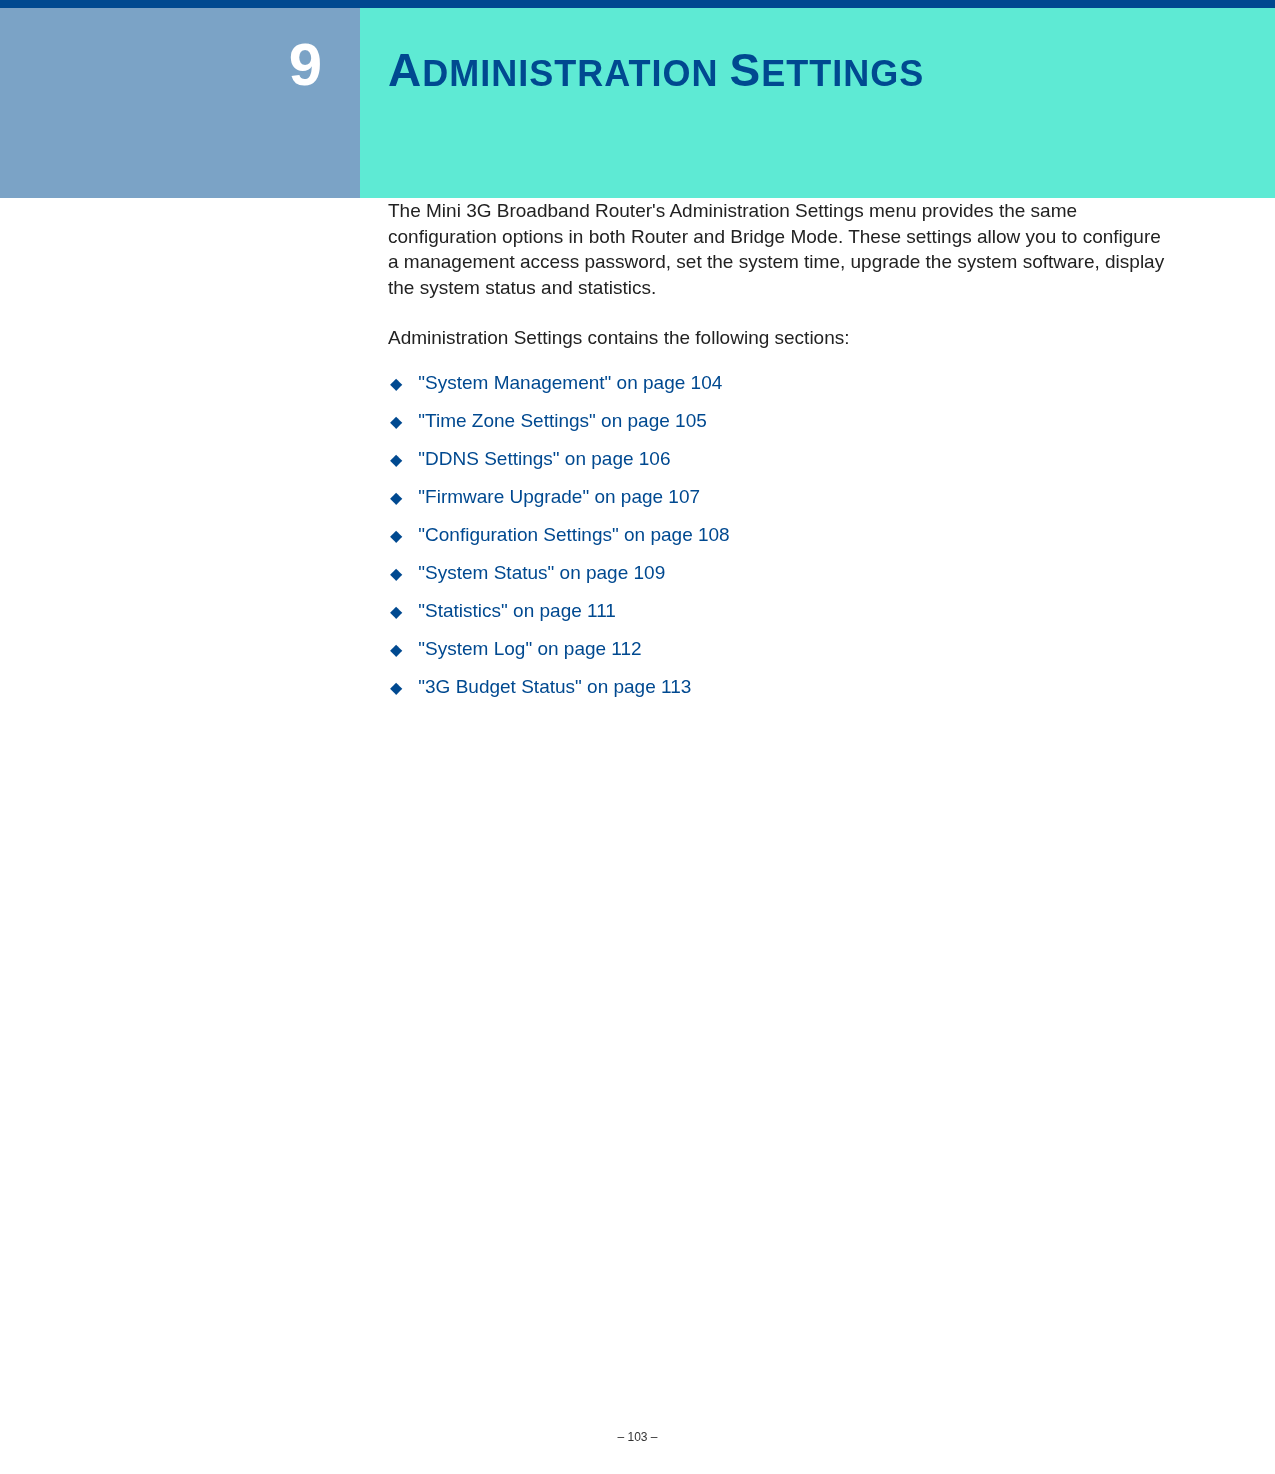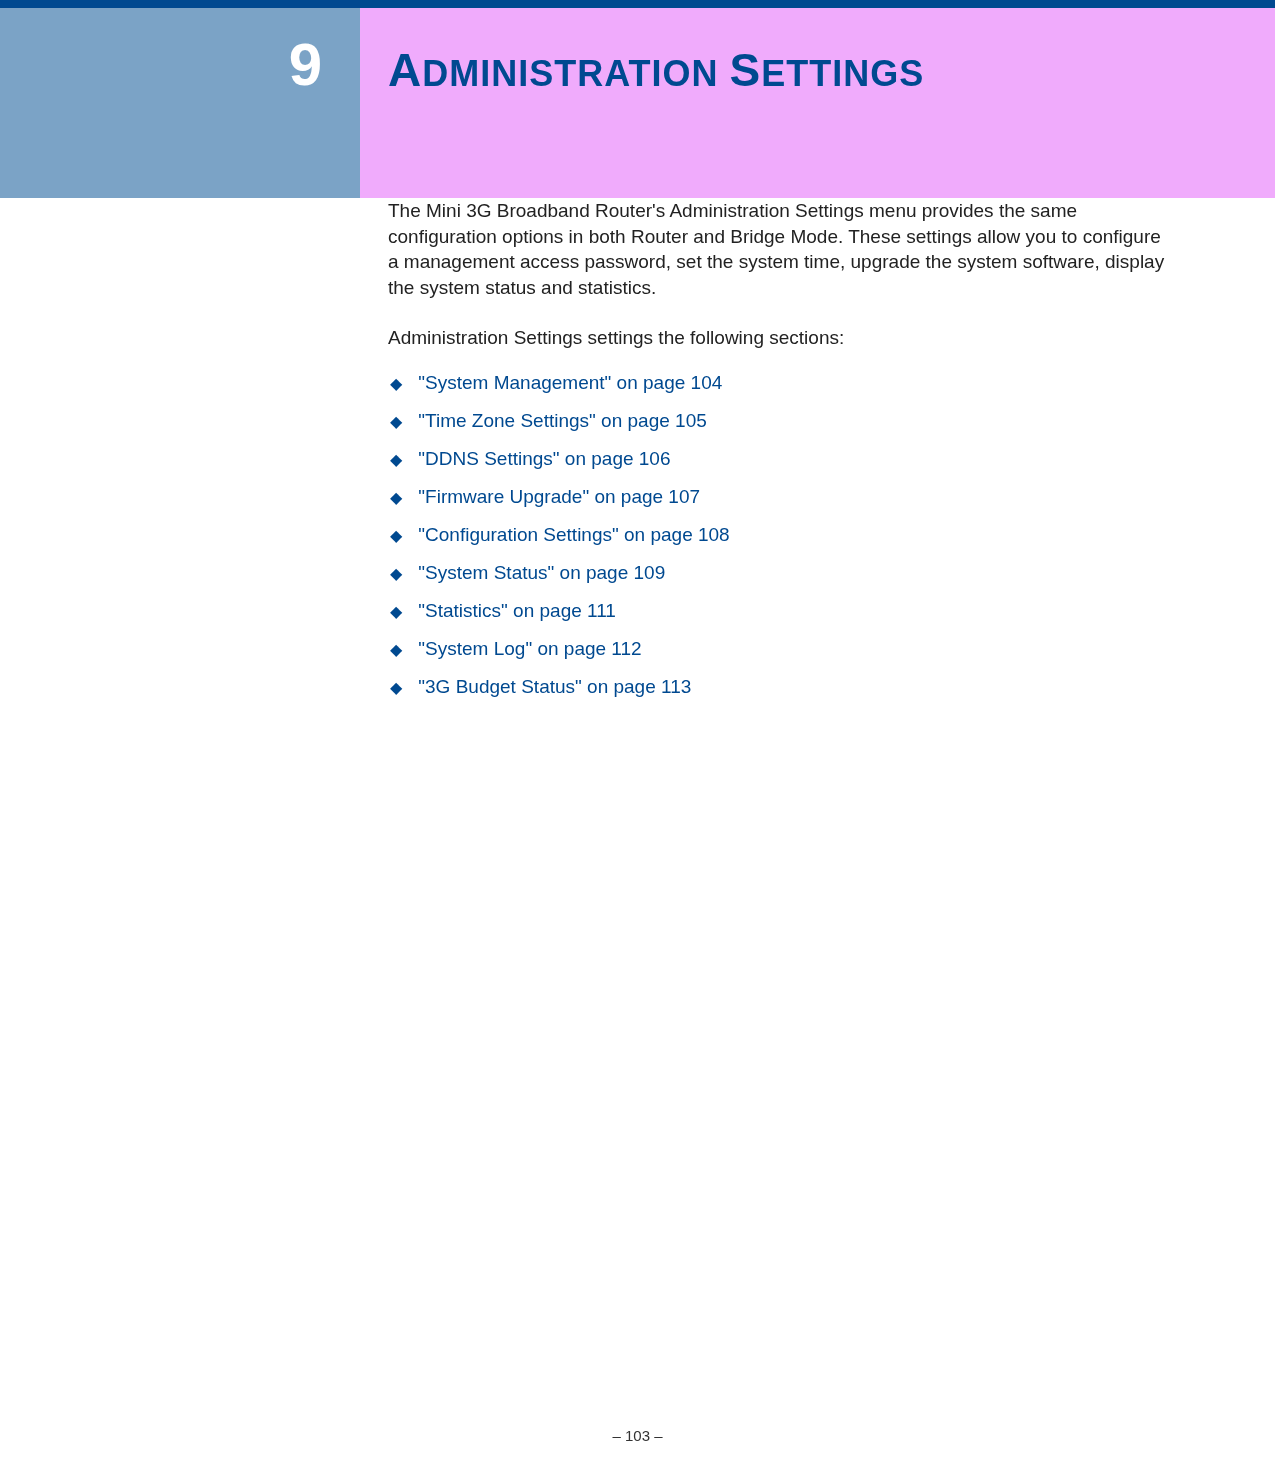--- a/index.html
+++ b/index.html
@@ -34,21 +34,21 @@
       font-size: 60px;
       font-weight: bold;
       text-align: right;
       padding-right: 38px;
       padding-top: 22px;
       font-family: Verdana, Geneva, sans-serif;
     }
     
     .chapter-title-box {
       flex: 1;
-      background: #f0abfc;
+      background: #5eead4;
       padding-top: 35px;
       padding-left: 28px;
     }
     
     .chapter-title {
       color: #004990;
       font-size: 36px;
       font-weight: bold;
       font-variant: small-caps;
       letter-spacing: 1px;
@@ -99,21 +99,21 @@
       font-size: 19px;
     }
     
     .footer {
       position: absolute;
       bottom: 30px;
       left: 0;
       right: 0;
       text-align: center;
       color: #333333;
-      font-size: 15px;
+      font-size: 12px;
     }
   </style>
 </head>
 <body>
 
 <div class="top-bar"></div>
 
 <div class="header-section">
   <div class="chapter-number-box">
     <span>9</span>
@@ -122,21 +122,21 @@
     <div class="chapter-title">
       <span class="first-letter">A</span><span>DMINISTRATION</span>
       <span class="first-letter">S</span><span>ETTINGS</span>
     </div>
   </div>
 </div>
 
 <div class="content">
   <p class="intro-para">The Mini 3G Broadband Router's Administration Settings menu provides the same configuration options in both Router and Bridge Mode. These settings allow you to configure a management access password, set the system time, upgrade the system software, display the system status and statistics.</p>
 
-  <p class="sub-para">Administration Settings settings the following sections:</p>
+  <p class="sub-para">Administration Settings contains the following sections:</p>
 
   <ul class="toc-list">
     <li class="toc-item">
       <span class="diamond">◆</span>
       <span class="toc-link">"System Management" on page 104</span>
     </li>
     <li class="toc-item">
       <span class="diamond">◆</span>
       <span class="toc-link">"Time Zone Settings" on page 105</span>
     </li>

